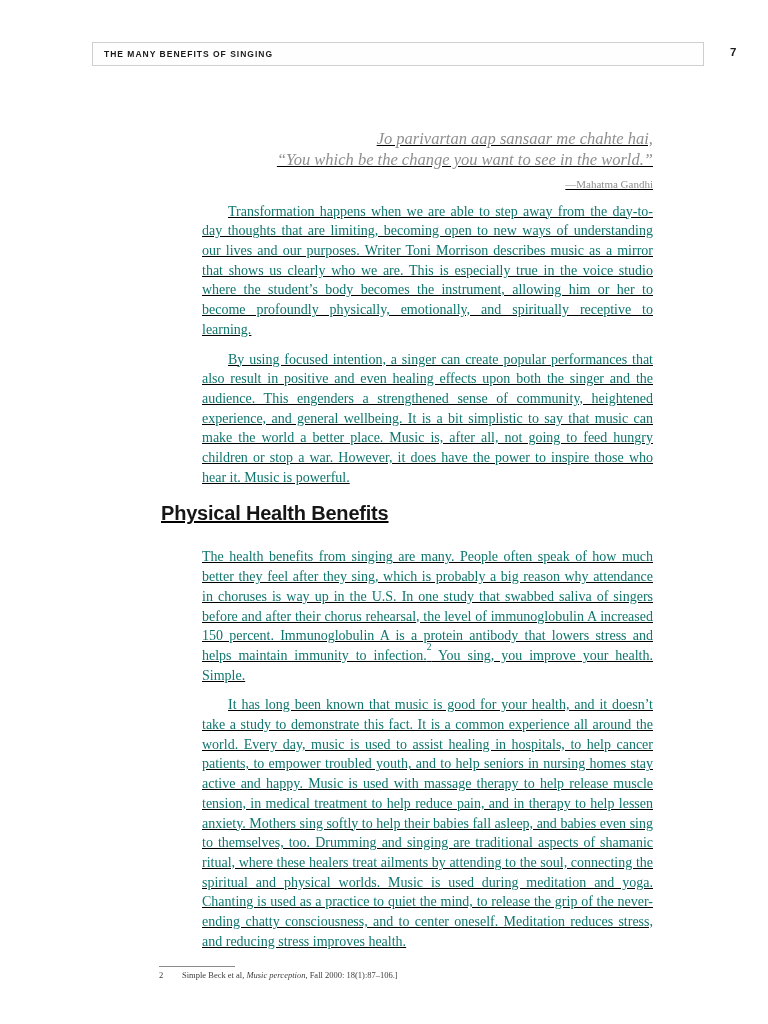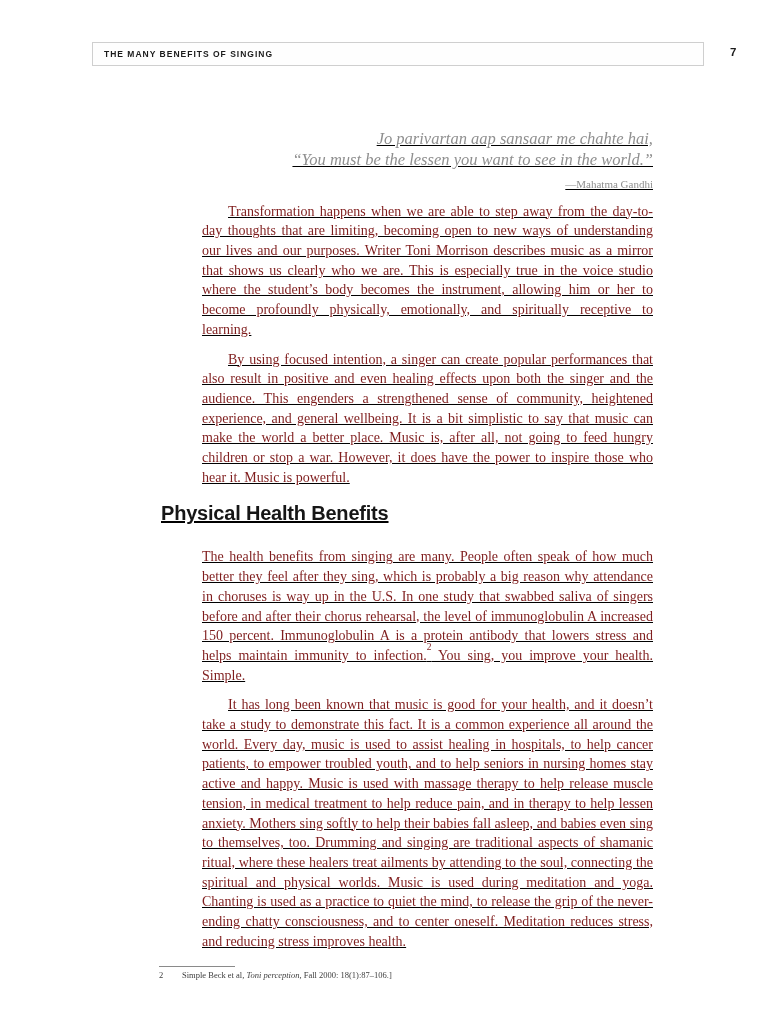--- a/index.html
+++ b/index.html
@@ -22,21 +22,21 @@
     font-family:"Liberation Sans", sans-serif; font-weight:bold;
     font-size:11.5px; color:#1b1b1b;
   }
   
   .content { position:absolute; left:170px; top:128px; width:451px;text-decoration:underline; }
   .epigraph { margin:0 0 8px 0; text-align:right; color:#8f8f8f; }
   .epigraph-line { font-style:italic; font-size:16.5px; line-height:21.3px; }
   .epigraph-attribution { font-style:normal; font-size:11px; line-height:20px; margin-top:3px; color:#8f8f8f; }
   .para {
     margin:0 0 10px 0; font-size:14px; line-height:19.7px;
-    text-align:justify; color:#7f1d1d;
+    text-align:justify; color:#0f766e;
   }
   .para.indented { text-indent:26px; }
   .section-heading {
     font-family:"Liberation Sans", sans-serif; font-weight:bold;
     font-size:20px; line-height:24px; letter-spacing:-0.2px;
     color:#161616; margin:14px 0 22px -41px;
   }
   .note-ref { font-size:9.5px; position:relative; top:-4.5px; line-height:0; }
   
   .footnote-area {
@@ -54,36 +54,36 @@
 
   <div class="header-box">
     <span class="header-title">THE MANY BENEFITS OF SINGING</span>
   </div>
   <span class="page-number">7</span>
 
   <main class="content">
 
     <blockquote class="epigraph">
       <div class="epigraph-line">Jo parivartan aap sansaar me chahte hai,</div>
-      <div class="epigraph-line">“You must be the lessen you want to see in the world.”</div>
+      <div class="epigraph-line">“You which be the change you want to see in the world.”</div>
       <div class="epigraph-attribution">—Mahatma Gandhi</div>
     </blockquote>
 
     <p class="para indented">Transformation happens when we are able to step away from the day-to-day thoughts that are limiting, becoming open to new ways of understanding our lives and our purposes. Writer Toni Morrison describes music as a mirror that shows us clearly who we are. This is especially true in the voice studio where the student’s body becomes the instrument, allowing him or her to become profoundly physically, emotionally, and spiritually receptive to learning.</p>
 
     <p class="para indented">By using focused intention, a singer can create popular performances that also result in positive and even healing effects upon both the singer and the audience. This engenders a strengthened sense of community, heightened experience, and general wellbeing. It is a bit simplistic to say that music can make the world a better place. Music is, after all, not going to feed hungry children or stop a war. However, it does have the power to inspire those who hear it. Music is powerful.</p>
 
     <h2 class="section-heading">Physical Health Benefits</h2>
 
     <p class="para"><span>The health benefits from singing are many. People often speak of how much better they feel after they sing, which is probably a big reason why attendance in choruses is way up in the U.S. In one study that swabbed saliva of singers before and after their chorus rehearsal, the level of immunoglobulin A increased 150 percent. Immunoglobulin A is a protein antibody that lowers stress and helps maintain immunity to infection.</span><sup class="note-ref">2</sup><span> You sing, you improve your health. Simple.</span></p>
 
     <p class="para indented">It has long been known that music is good for your health, and it doesn’t take a study to demonstrate this fact. It is a common experience all around the world. Every day, music is used to assist healing in hospitals, to help cancer patients, to empower troubled youth, and to help seniors in nursing homes stay active and happy. Music is used with massage therapy to help release muscle tension, in medical treatment to help reduce pain, and in therapy to help lessen anxiety. Mothers sing softly to help their babies fall asleep, and babies even sing to themselves, too. Drumming and singing are traditional aspects of shamanic ritual, where these healers treat ailments by attending to the soul, connecting the spiritual and physical worlds. Music is used during meditation and yoga. Chanting is used as a practice to quiet the mind, to release the grip of the never-ending chatty consciousness, and to center oneself. Meditation reduces stress, and reducing stress improves health.</p>
 
   </main>
 
   <footer class="footnote-area">
     <div class="footnote-rule"></div>
     <div class="footnote-line">
-      <span class="fn-num">2</span><span class="fn-text"><span>Simple Beck et al, </span><i>Toni perception</i><span>, Fall 2000: 18(1):87–106.]</span></span>
+      <span class="fn-num">2</span><span class="fn-text"><span>Simple Beck et al, </span><i>Music perception</i><span>, Fall 2000: 18(1):87–106.]</span></span>
     </div>
   </footer>
 
 </div>
 
 </body></html>

